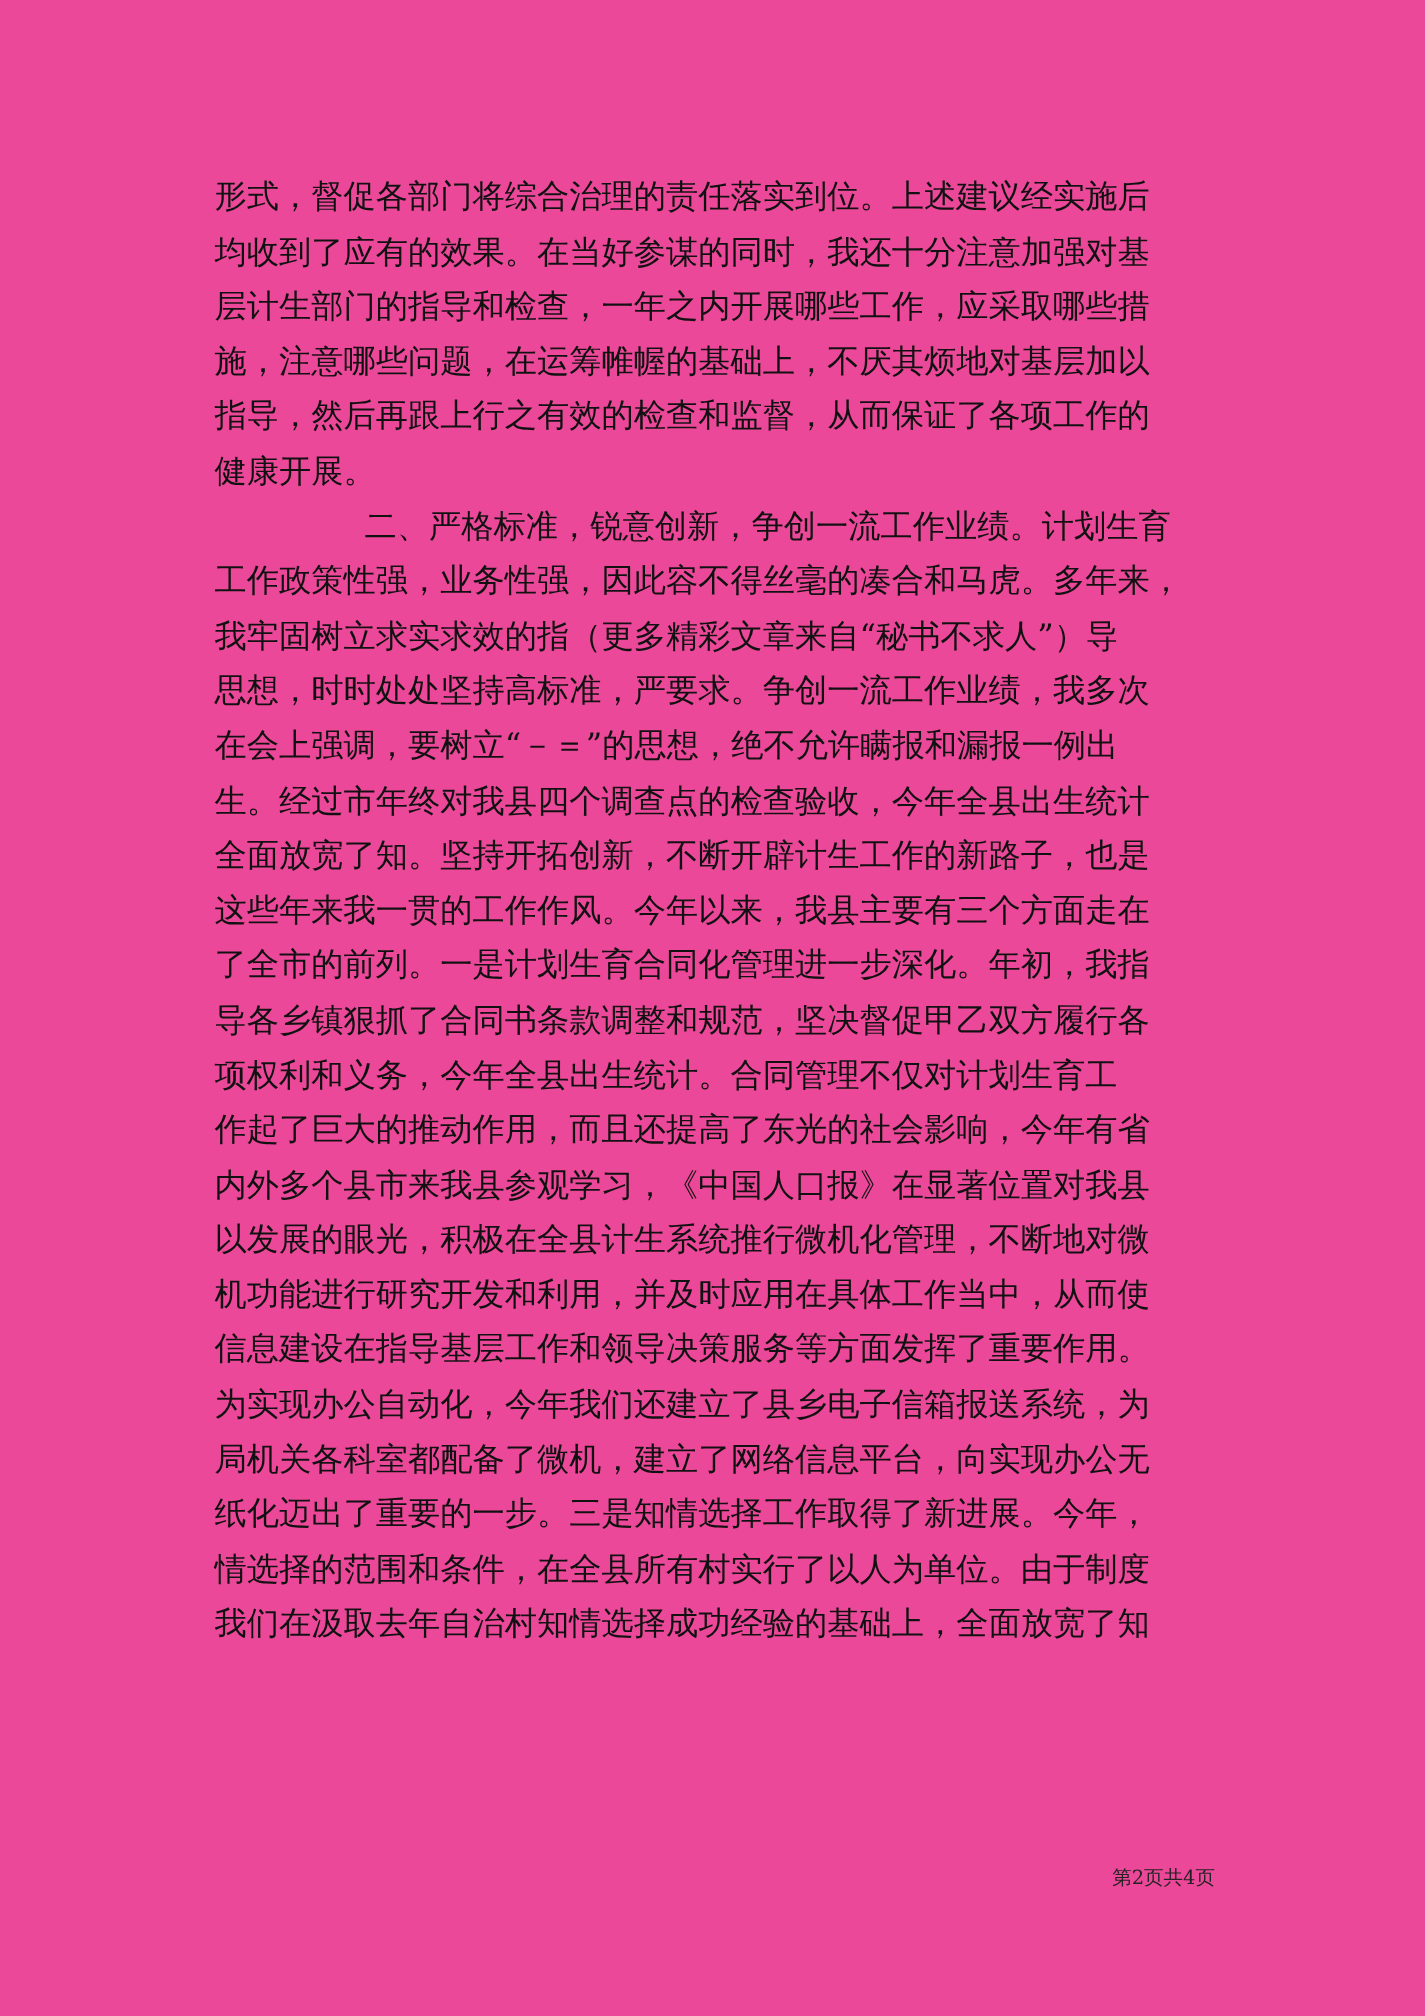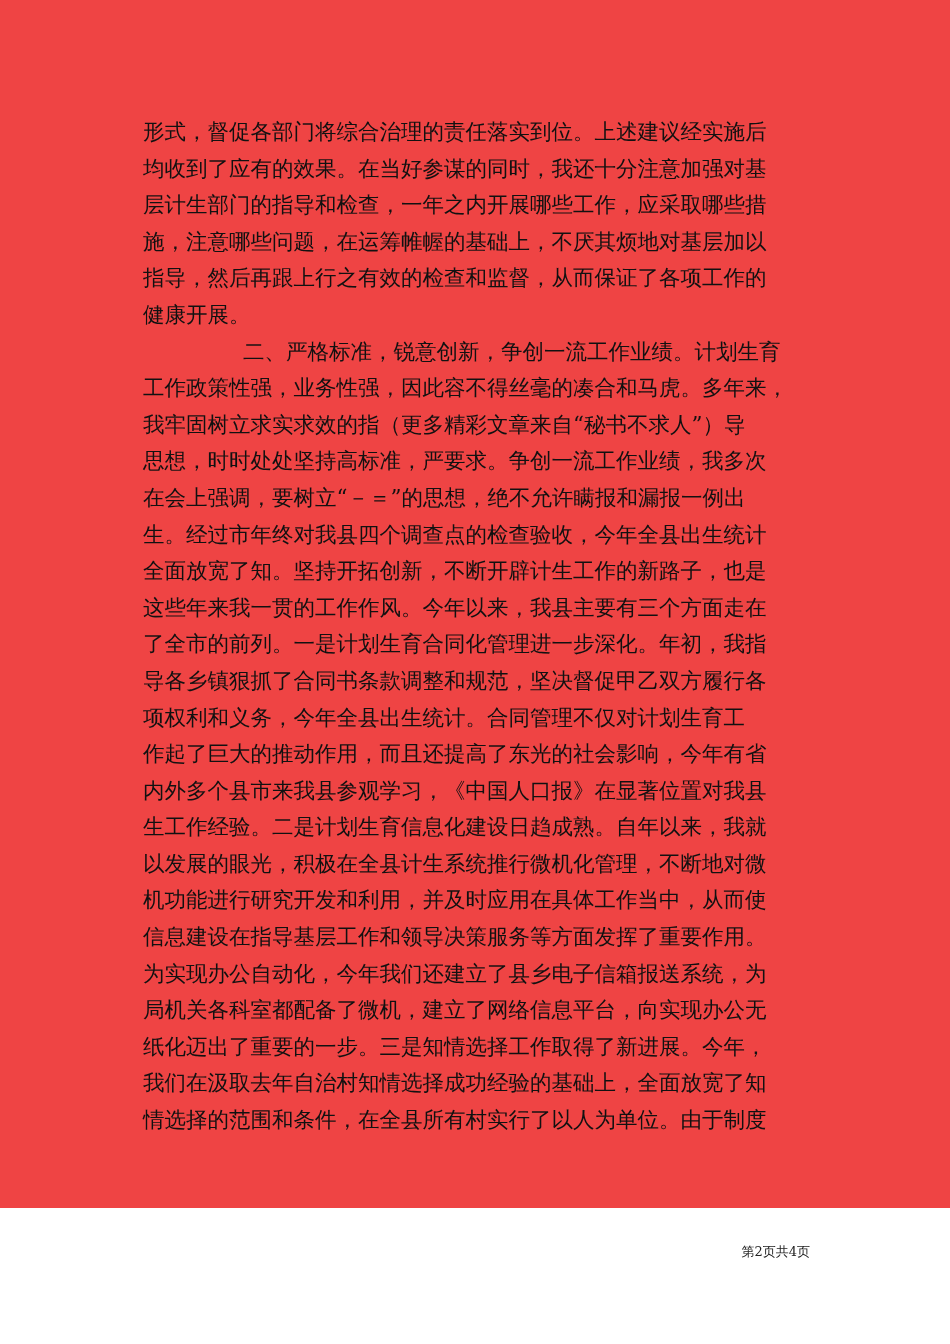--- a/index.html
+++ b/index.html
@@ -1,18 +1,18 @@
 <!DOCTYPE html>
 <html><head>
 <meta charset="utf-8">
 <style>
   html, body { margin: 0; padding: 0; background: #ffffff; }
   body { width: 950px; height: 1344px; position: relative; overflow: hidden; }
   .page {
-    position: absolute; left: 0; top: 0; width: 950px; height: 1208px; background: #ef4444;
+    position: absolute; left: 0; top: 0; width: 950px; height: 1344px; background: #ec4899;
   }
   .body-text {
     position: absolute; left: 143px; top: 114px; width: 670px;
     font-family: "DejaVu Serif", "Liberation Serif", serif;
     font-size: 21.5px; line-height: 36.6px; color: #111111;
   }
   .line { white-space: nowrap; height: 36.6px; overflow: visible; }
   .indent { padding-left: 100px; }
   .footer {
     position: absolute; right: 140px; top: 1243px;
@@ -37,24 +37,23 @@
     <div class="line">思想，时时处处坚持高标准，严要求。争创一流工作业绩，我多次</div>
     <div class="line">在会上强调，要树立“－＝”的思想，绝不允许瞒报和漏报一例出</div>
     <div class="line">生。经过市年终对我县四个调查点的检查验收，今年全县出生统计</div>
     <div class="line">全面放宽了知。坚持开拓创新，不断开辟计生工作的新路子，也是</div>
     <div class="line">这些年来我一贯的工作作风。今年以来，我县主要有三个方面走在</div>
     <div class="line">了全市的前列。一是计划生育合同化管理进一步深化。年初，我指</div>
     <div class="line">导各乡镇狠抓了合同书条款调整和规范，坚决督促甲乙双方履行各</div>
     <div class="line">项权利和义务，今年全县出生统计。合同管理不仅对计划生育工</div>
     <div class="line">作起了巨大的推动作用，而且还提高了东光的社会影响，今年有省</div>
     <div class="line">内外多个县市来我县参观学习，《中国人口报》在显著位置对我县</div>
-    <div class="line">生工作经验。二是计划生育信息化建设日趋成熟。自年以来，我就</div>
     <div class="line">以发展的眼光，积极在全县计生系统推行微机化管理，不断地对微</div>
     <div class="line">机功能进行研究开发和利用，并及时应用在具体工作当中，从而使</div>
     <div class="line">信息建设在指导基层工作和领导决策服务等方面发挥了重要作用。</div>
     <div class="line">为实现办公自动化，今年我们还建立了县乡电子信箱报送系统，为</div>
     <div class="line">局机关各科室都配备了微机，建立了网络信息平台，向实现办公无</div>
     <div class="line">纸化迈出了重要的一步。三是知情选择工作取得了新进展。今年，</div>
+    <div class="line">情选择的范围和条件，在全县所有村实行了以人为单位。由于制度</div>
     <div class="line">我们在汲取去年自治村知情选择成功经验的基础上，全面放宽了知</div>
-    <div class="line">情选择的范围和条件，在全县所有村实行了以人为单位。由于制度</div>
   </div>
   <div class="footer">第2页共4页</div>
 </div>
 
 </body></html>

